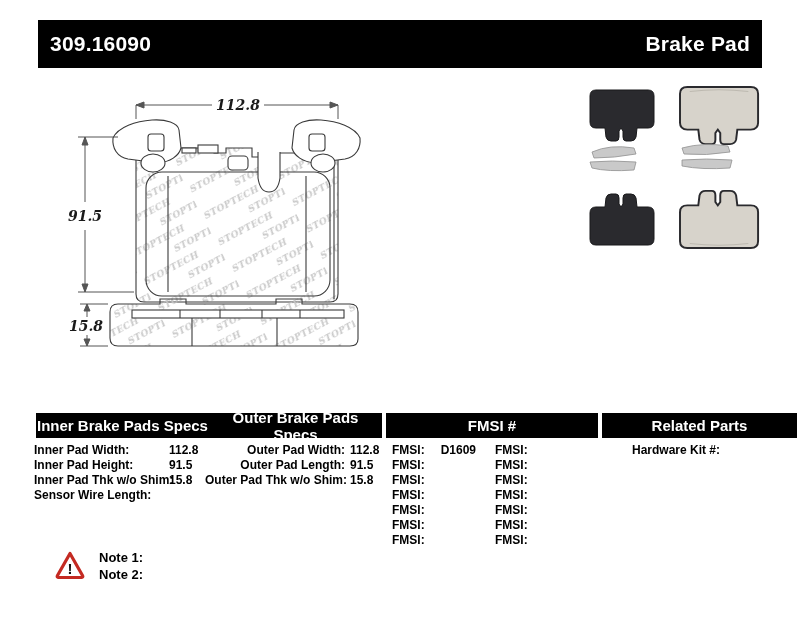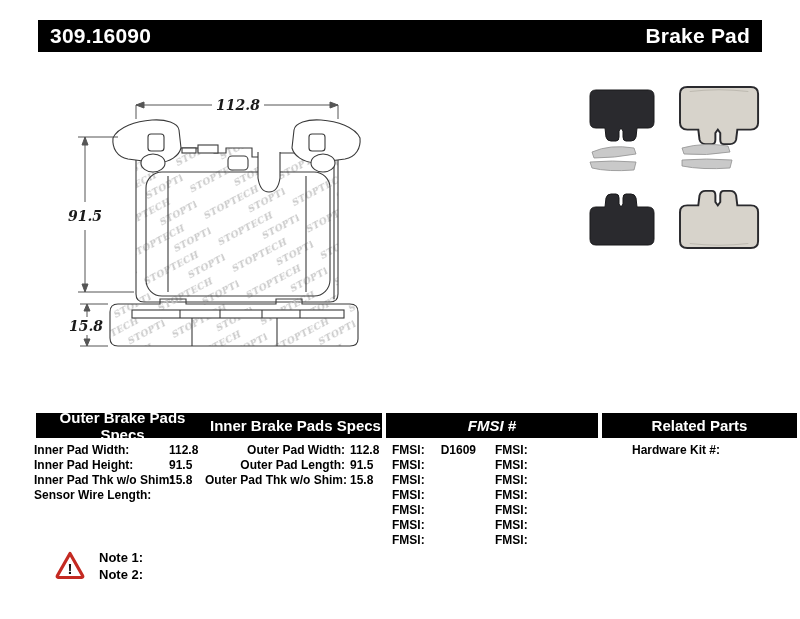--- a/index.html
+++ b/index.html
@@ -3,21 +3,21 @@
 <meta charset="utf-8">
 <style>
   html,body { margin:0; padding:0; }
   body {
     width:800px; height:619px; position:relative;
     background:#ffffff; overflow:hidden;
     font-family:"Liberation Sans", sans-serif;
     color:#000;
   }
   .topbar {
-    position:absolute; left:38px; top:20px; width:724px; height:32px;
+    position:absolute; left:38px; top:20px; width:724px; height:48px;
     background:#000; color:#fff; box-sizing:border-box;
     display:flex; justify-content:space-between; align-items:center;
     padding:0 12px; font-weight:bold; font-size:21px; letter-spacing:0.2px;
   }
   svg text.dim-text {
     font-family:"DejaVu Serif", serif; font-style:italic; font-weight:bold;
     font-size:14px; fill:#1a1a1a;
   }
   svg text.wm-text {
     font-family:"DejaVu Serif", serif; font-style:italic; font-weight:bold;
@@ -25,21 +25,21 @@
   }
   #drawing { position:absolute; left:40px; top:90px; }
   #photos  { position:absolute; left:580px; top:84px; }
   .thead {
     position:absolute; top:413px; height:25px; background:#000; color:#fff;
     font-weight:bold; font-size:15px;
     display:flex; align-items:center; justify-content:center;
   }
   #th-specs   { left:36px;  width:346px; }
   #th-specs span { flex:1; text-align:center; }
-  #th-fmsi    { left:386px; width:212px;font-style:italic; }
+  #th-fmsi    { left:386px; width:212px; }
   #th-related { left:602px; width:195px; }
   .body-text { font-size:12px; font-weight:bold; line-height:15px; white-space:nowrap; }
   .spec-col  { position:absolute; top:443px; }
   #inner-specs { left:34px; }
   #outer-specs { left:205px; }
   .spec-row { display:flex; }
   #inner-specs .spec-label { width:130px; text-align:left; }
   #outer-specs .spec-label { width:140px; text-align:right; }
   .spec-value { margin-left:5px; min-width:40px; }
   #fmsi-col1 { position:absolute; left:392px; top:443px; }
@@ -152,22 +152,22 @@
     <path fill="#2a2a2e" stroke="#18181a" d="M6,0 L58,0 Q64,0 64,6 L64,32 Q64,38 58,38 L47,38 L46,47 Q45,51 41,51 L36,51 Q33,51 33,47 L33,41 L31,38 L29,41 L29,47 Q29,51 26,51 L21,51 Q17,51 16,47 L15,38 L6,38 Q0,38 0,32 L0,6 Q0,0 6,0 Z"></path>
   </g>
 
   <g transform="translate(100,164) scale(1.22,-1.12)">
     <path fill="#d7d3cb" stroke="#2a2a2e" stroke-width="1.6" d="M6,0 L58,0 Q64,0 64,6 L64,32 Q64,38 58,38 L47,38 L46,47 Q45,51 41,51 L36,51 Q33,51 33,47 L33,41 L31,38 L29,41 L29,47 Q29,51 26,51 L21,51 Q17,51 16,47 L15,38 L6,38 Q0,38 0,32 L0,6 Q0,0 6,0 Z"></path>
     <path d="M8,4 Q32,1 56,4" stroke="#bdb9b0" fill="none"></path>
   </g>
 </svg>
 
 <div class="thead" id="th-specs">
+  <span>Inner Brake Pads Specs</span>
   <span>Outer Brake Pads Specs</span>
-  <span>Inner Brake Pads Specs</span>
 </div>
 <div class="thead" id="th-fmsi">
   <span>FMSI #</span>
 </div>
 <div class="thead" id="th-related">
   <span>Related Parts</span>
 </div>
 
 <div class="spec-col body-text" id="inner-specs">
   <div class="spec-row">

